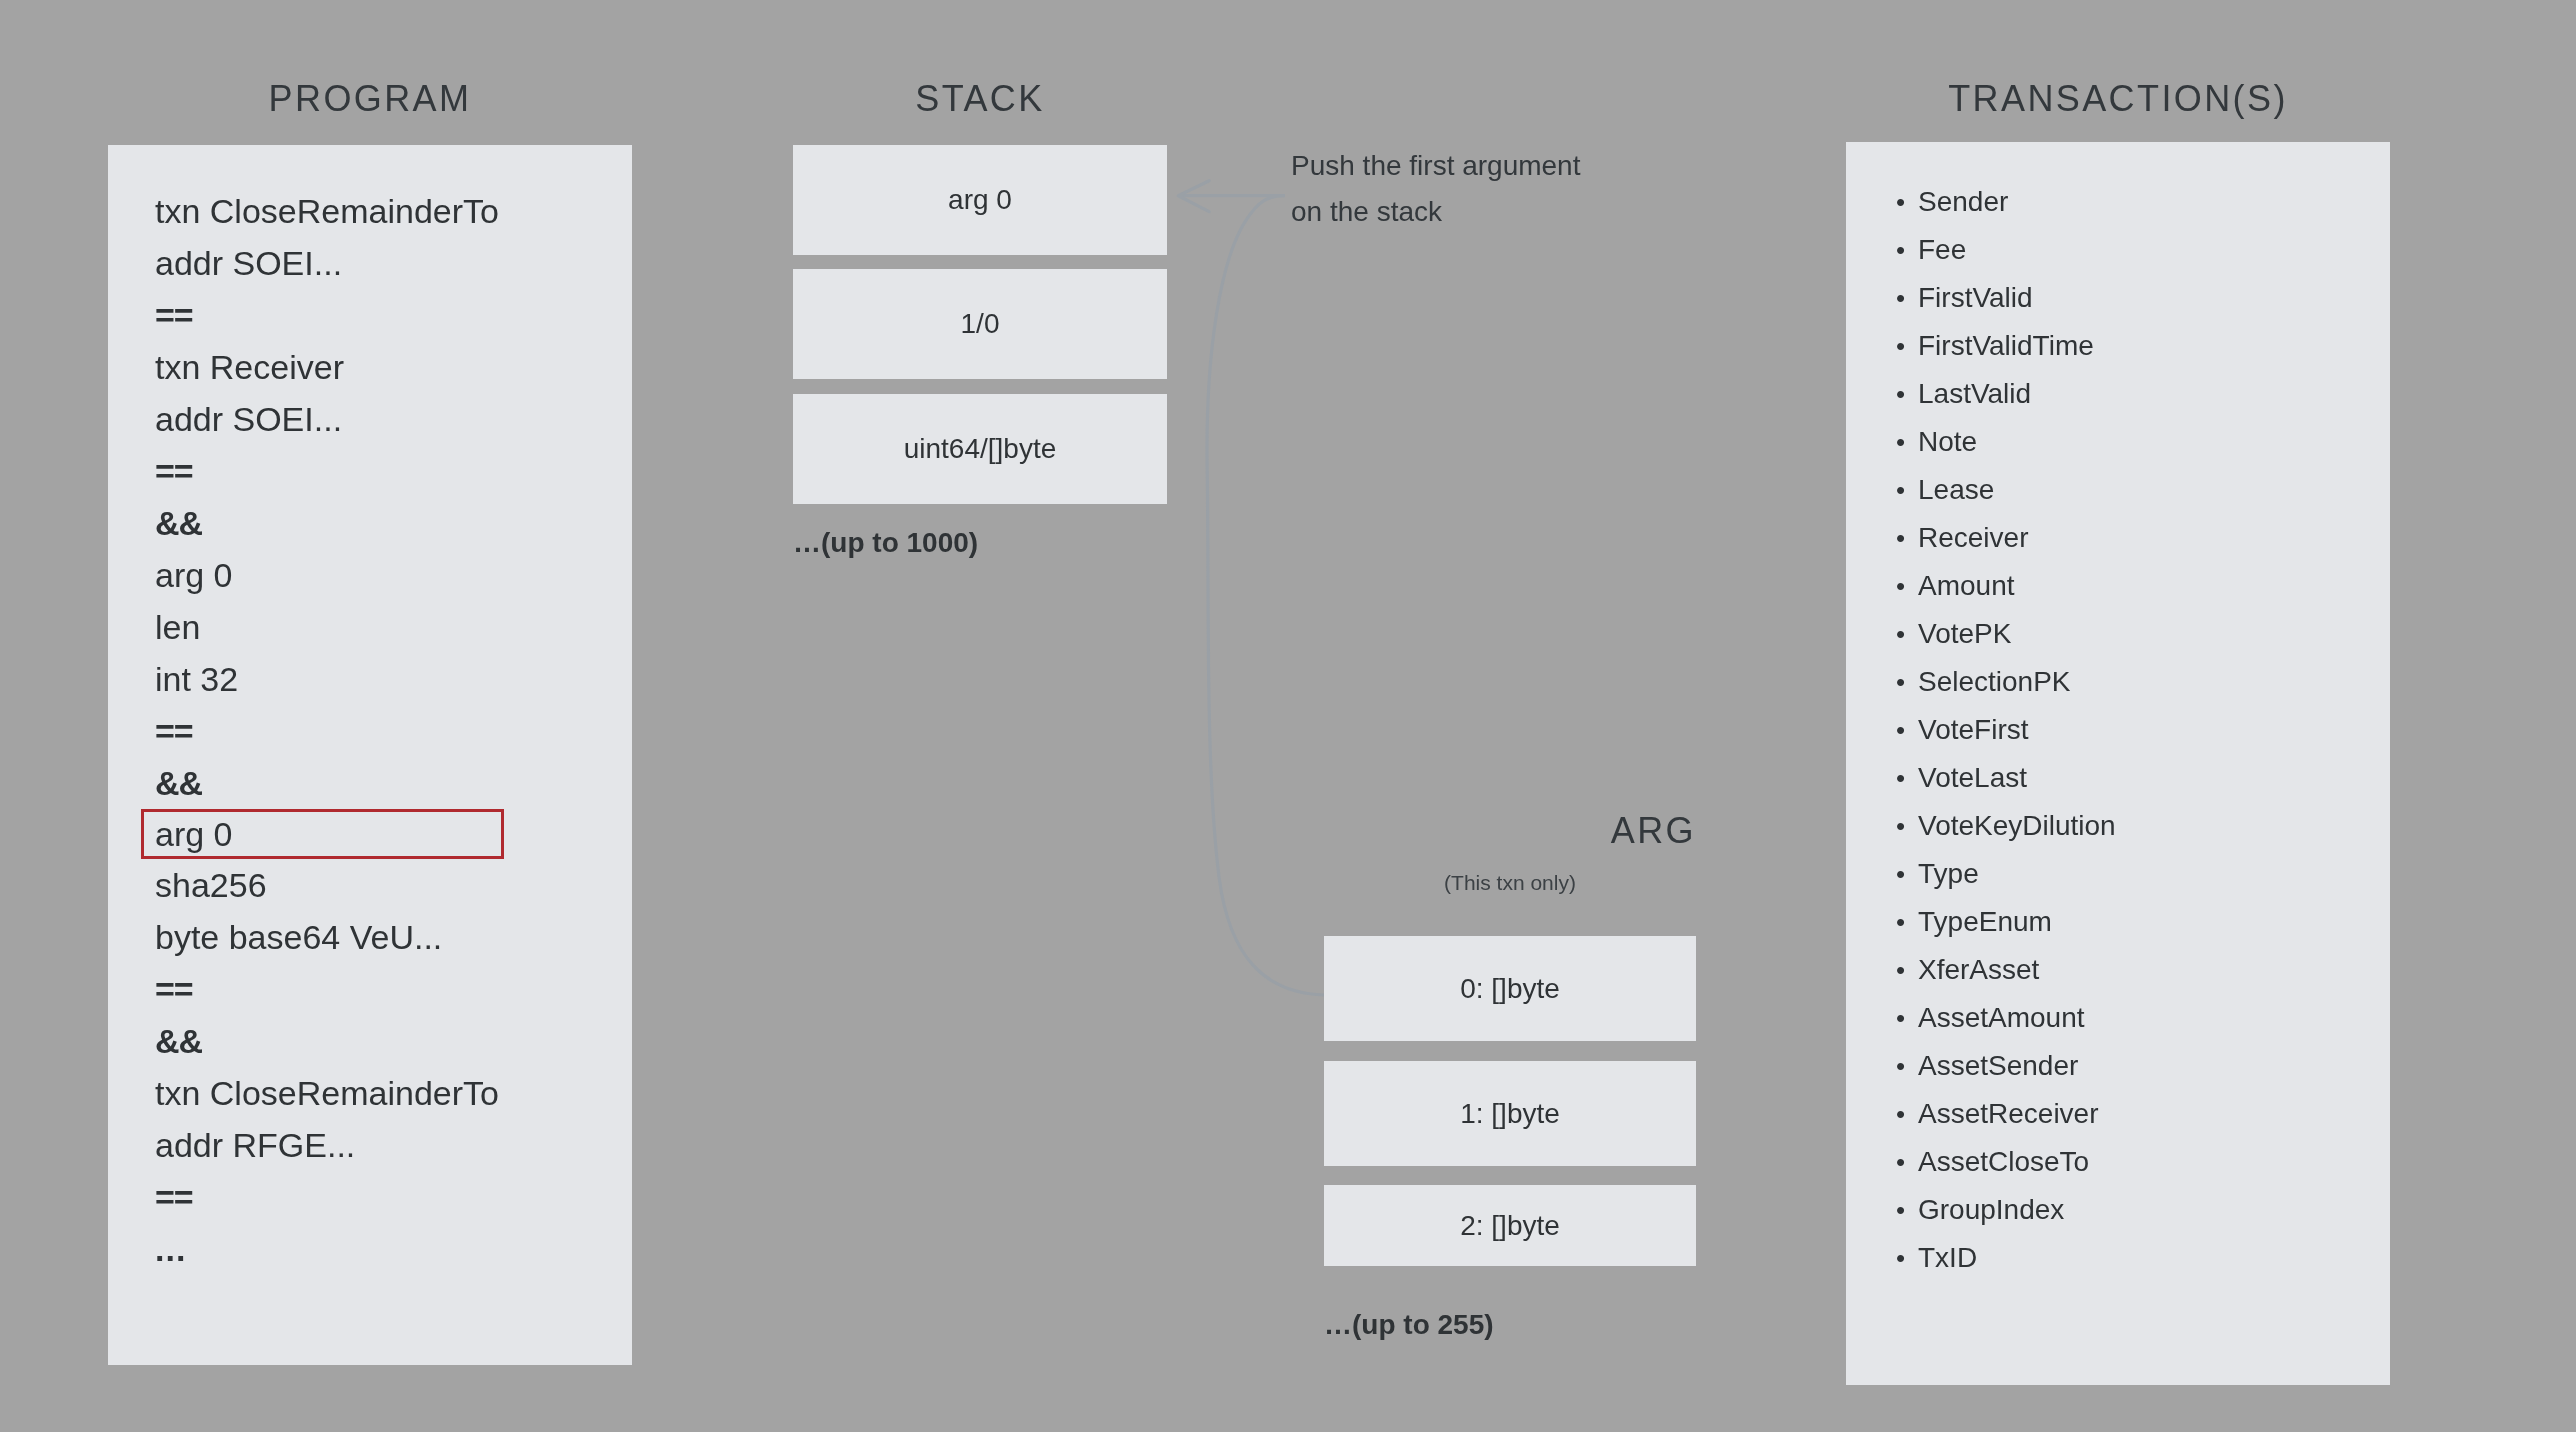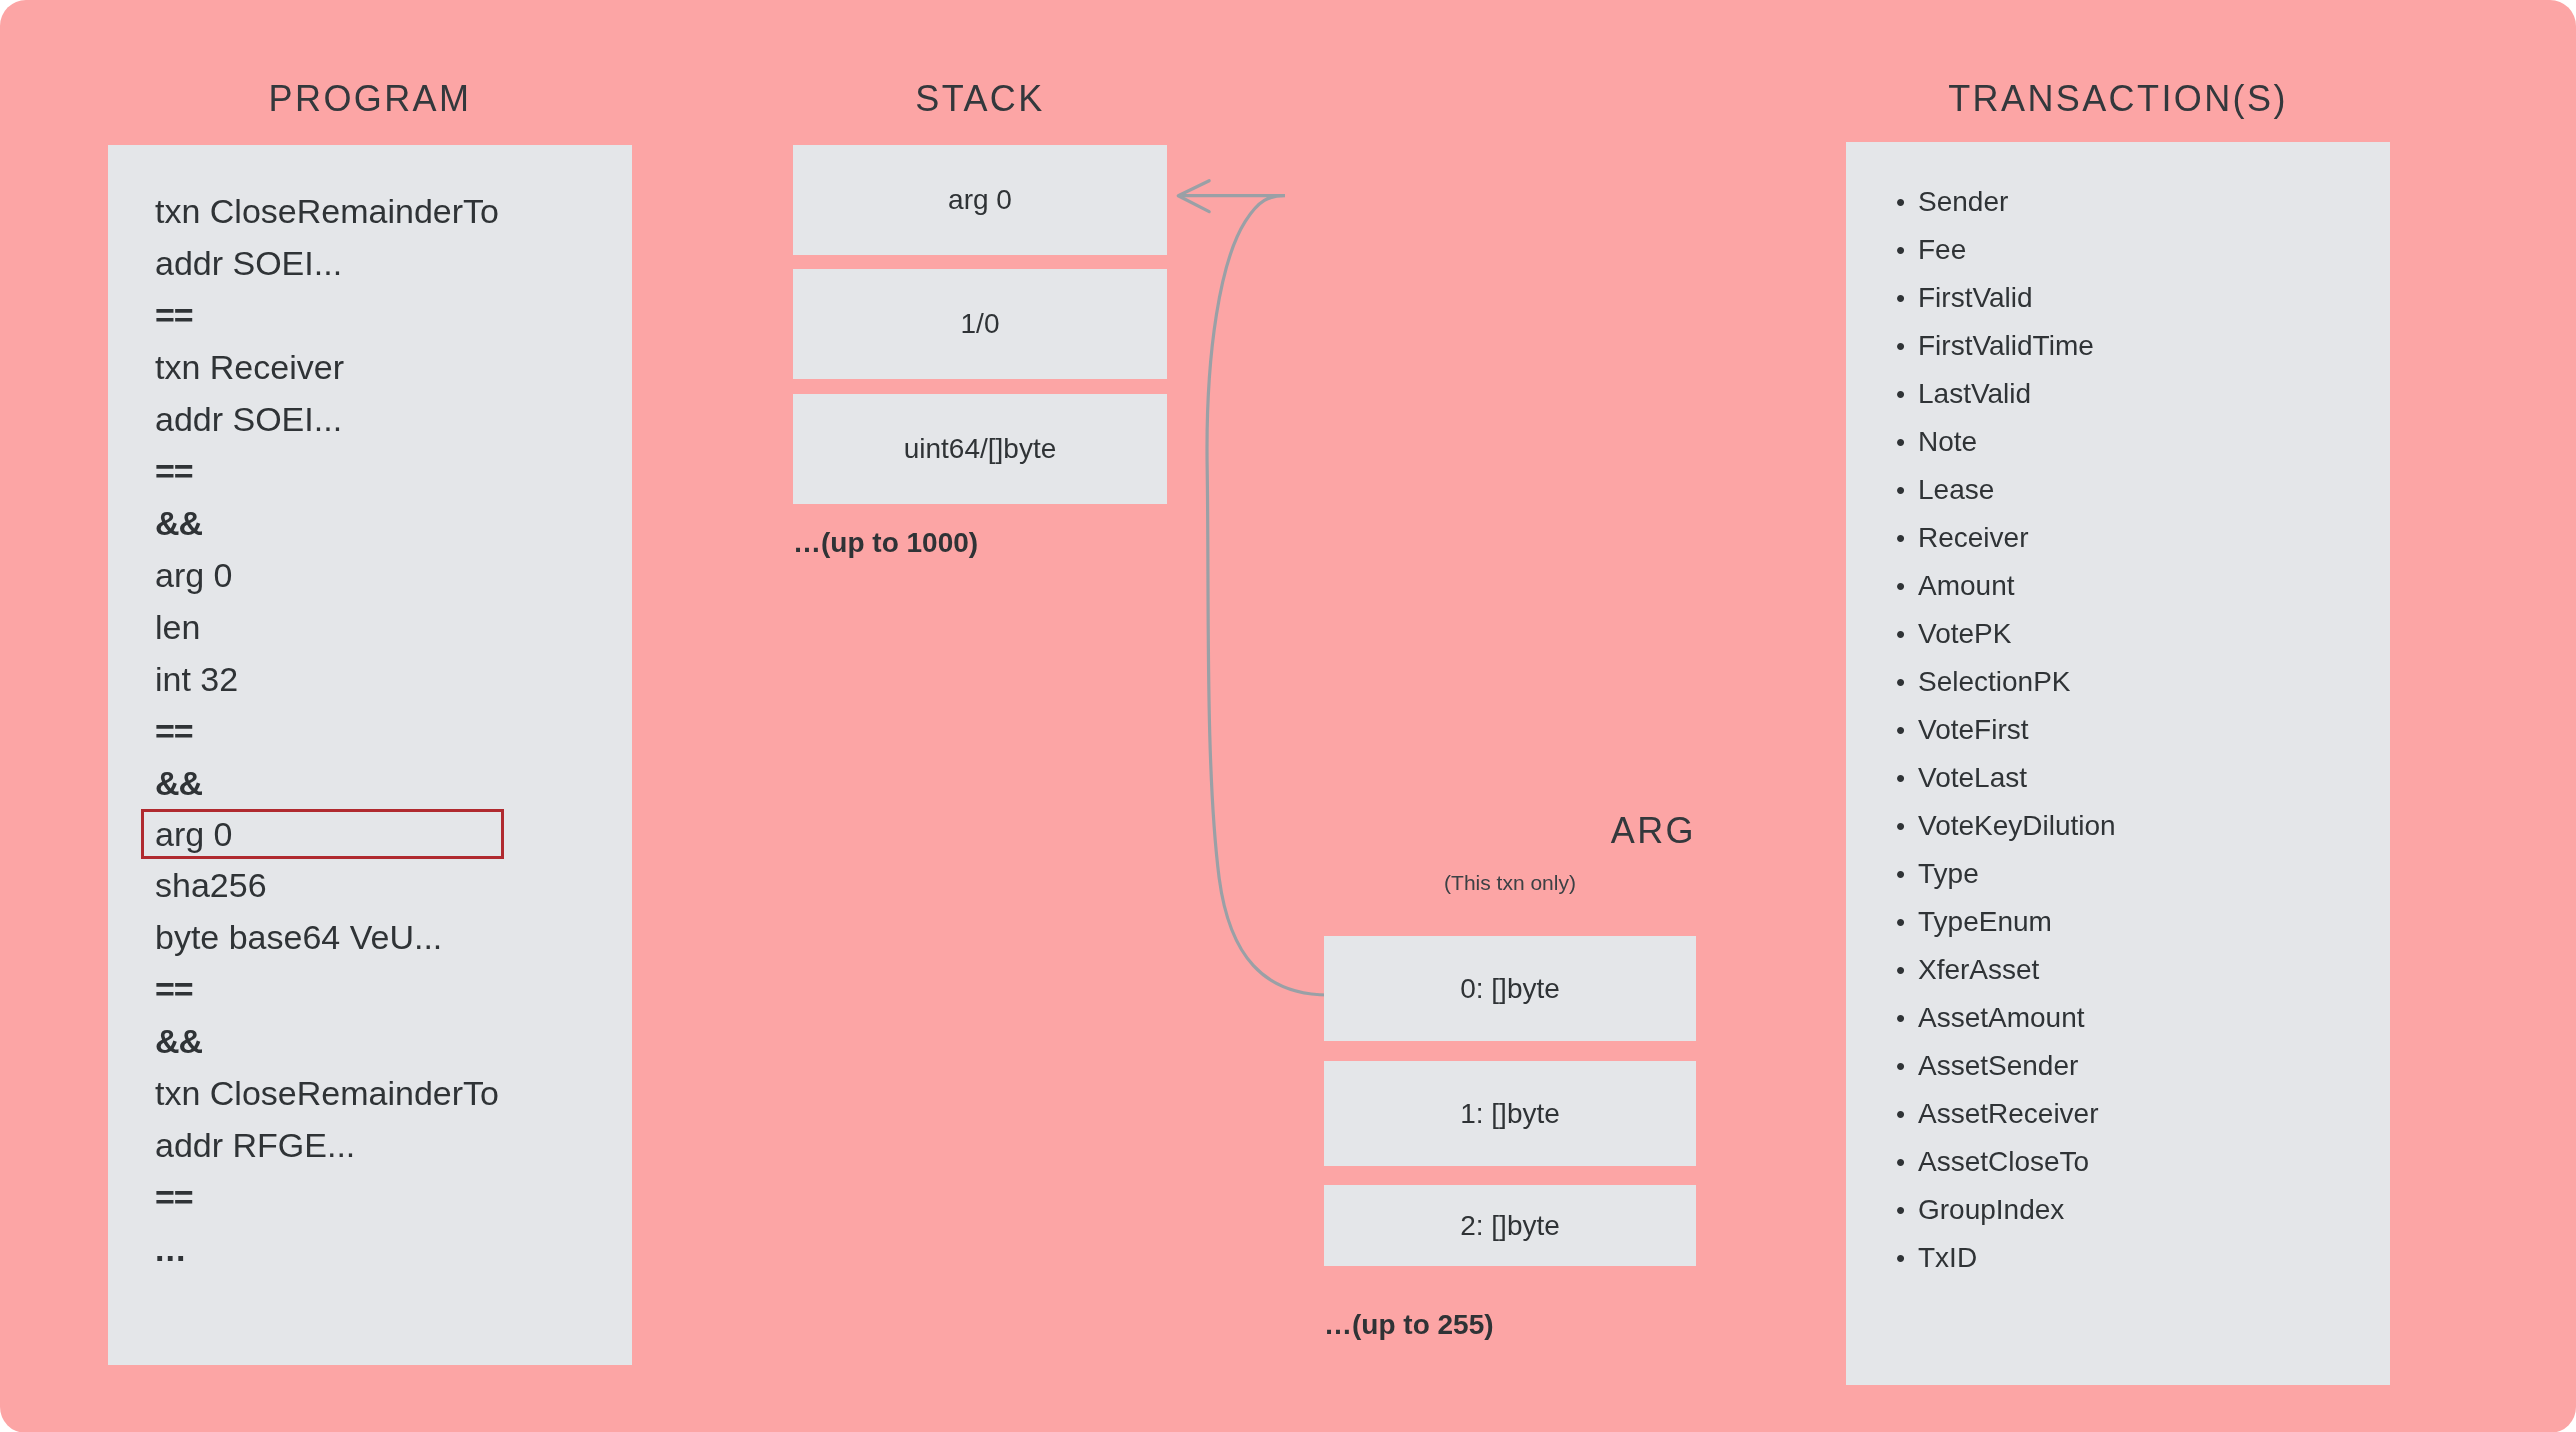--- a/index.html
+++ b/index.html
@@ -8,23 +8,22 @@
     background: #ffffff;
   }
   body {
     font-family: "Liberation Sans", sans-serif;
     -webkit-font-smoothing: antialiased;
   }
   #canvas {
     position: relative;
     width: 2576px;
     height: 1433px;
-    background: #fca5a5;
+    background: #a3a3a3;
     overflow: hidden;
-    border-radius: 26px;
   }
 
   
   .col-title {
     position: absolute;
     font-size: 36px;
     font-weight: 400;
     letter-spacing: 2.4px;
     color: #33383c;
     text-align: center;
@@ -180,20 +179,24 @@
       <div class="prog-line ellipsis">...</div>
     </div>
 
   <div class="col-title" style="left:793px; top:78px; width:374px;">STACK</div>
 
   <div class="cell" style="left:793px; top:145px; width:374px; height:110px;">arg 0</div>
   <div class="cell" style="left:793px; top:269px; width:374px; height:110px;">1/0</div>
   <div class="cell" style="left:793px; top:394px; width:374px; height:110px;text-align:center;">uint64/[]byte</div>
   <div class="cap" style="left:793px; top:527px; width:374px;">…(up to 1000)</div>
 
+  <div id="annotation">
+    <div>Push the first argument</div>
+    <div>on the stack</div>
+  </div>
 
   <svg id="arrow-svg" viewBox="0 0 2582 1436" xmlns="http://www.w3.org/2000/svg">
     <path d="M 1338 997
              C 1265 1000, 1232 955, 1222 880
              C 1208 770, 1212 600, 1210 470
              C 1208 350, 1224 260, 1248 222
              C 1262 200, 1272 196, 1288 196
              L 1186 196" fill="none" stroke="#9aa0a6" stroke-width="3.2" stroke-linecap="round"></path>
     <path d="M 1212 181 L 1181 196 L 1212 212" fill="none" stroke="#9aa0a6" stroke-width="3.2" stroke-linecap="round" stroke-linejoin="round"></path>
   </svg>

